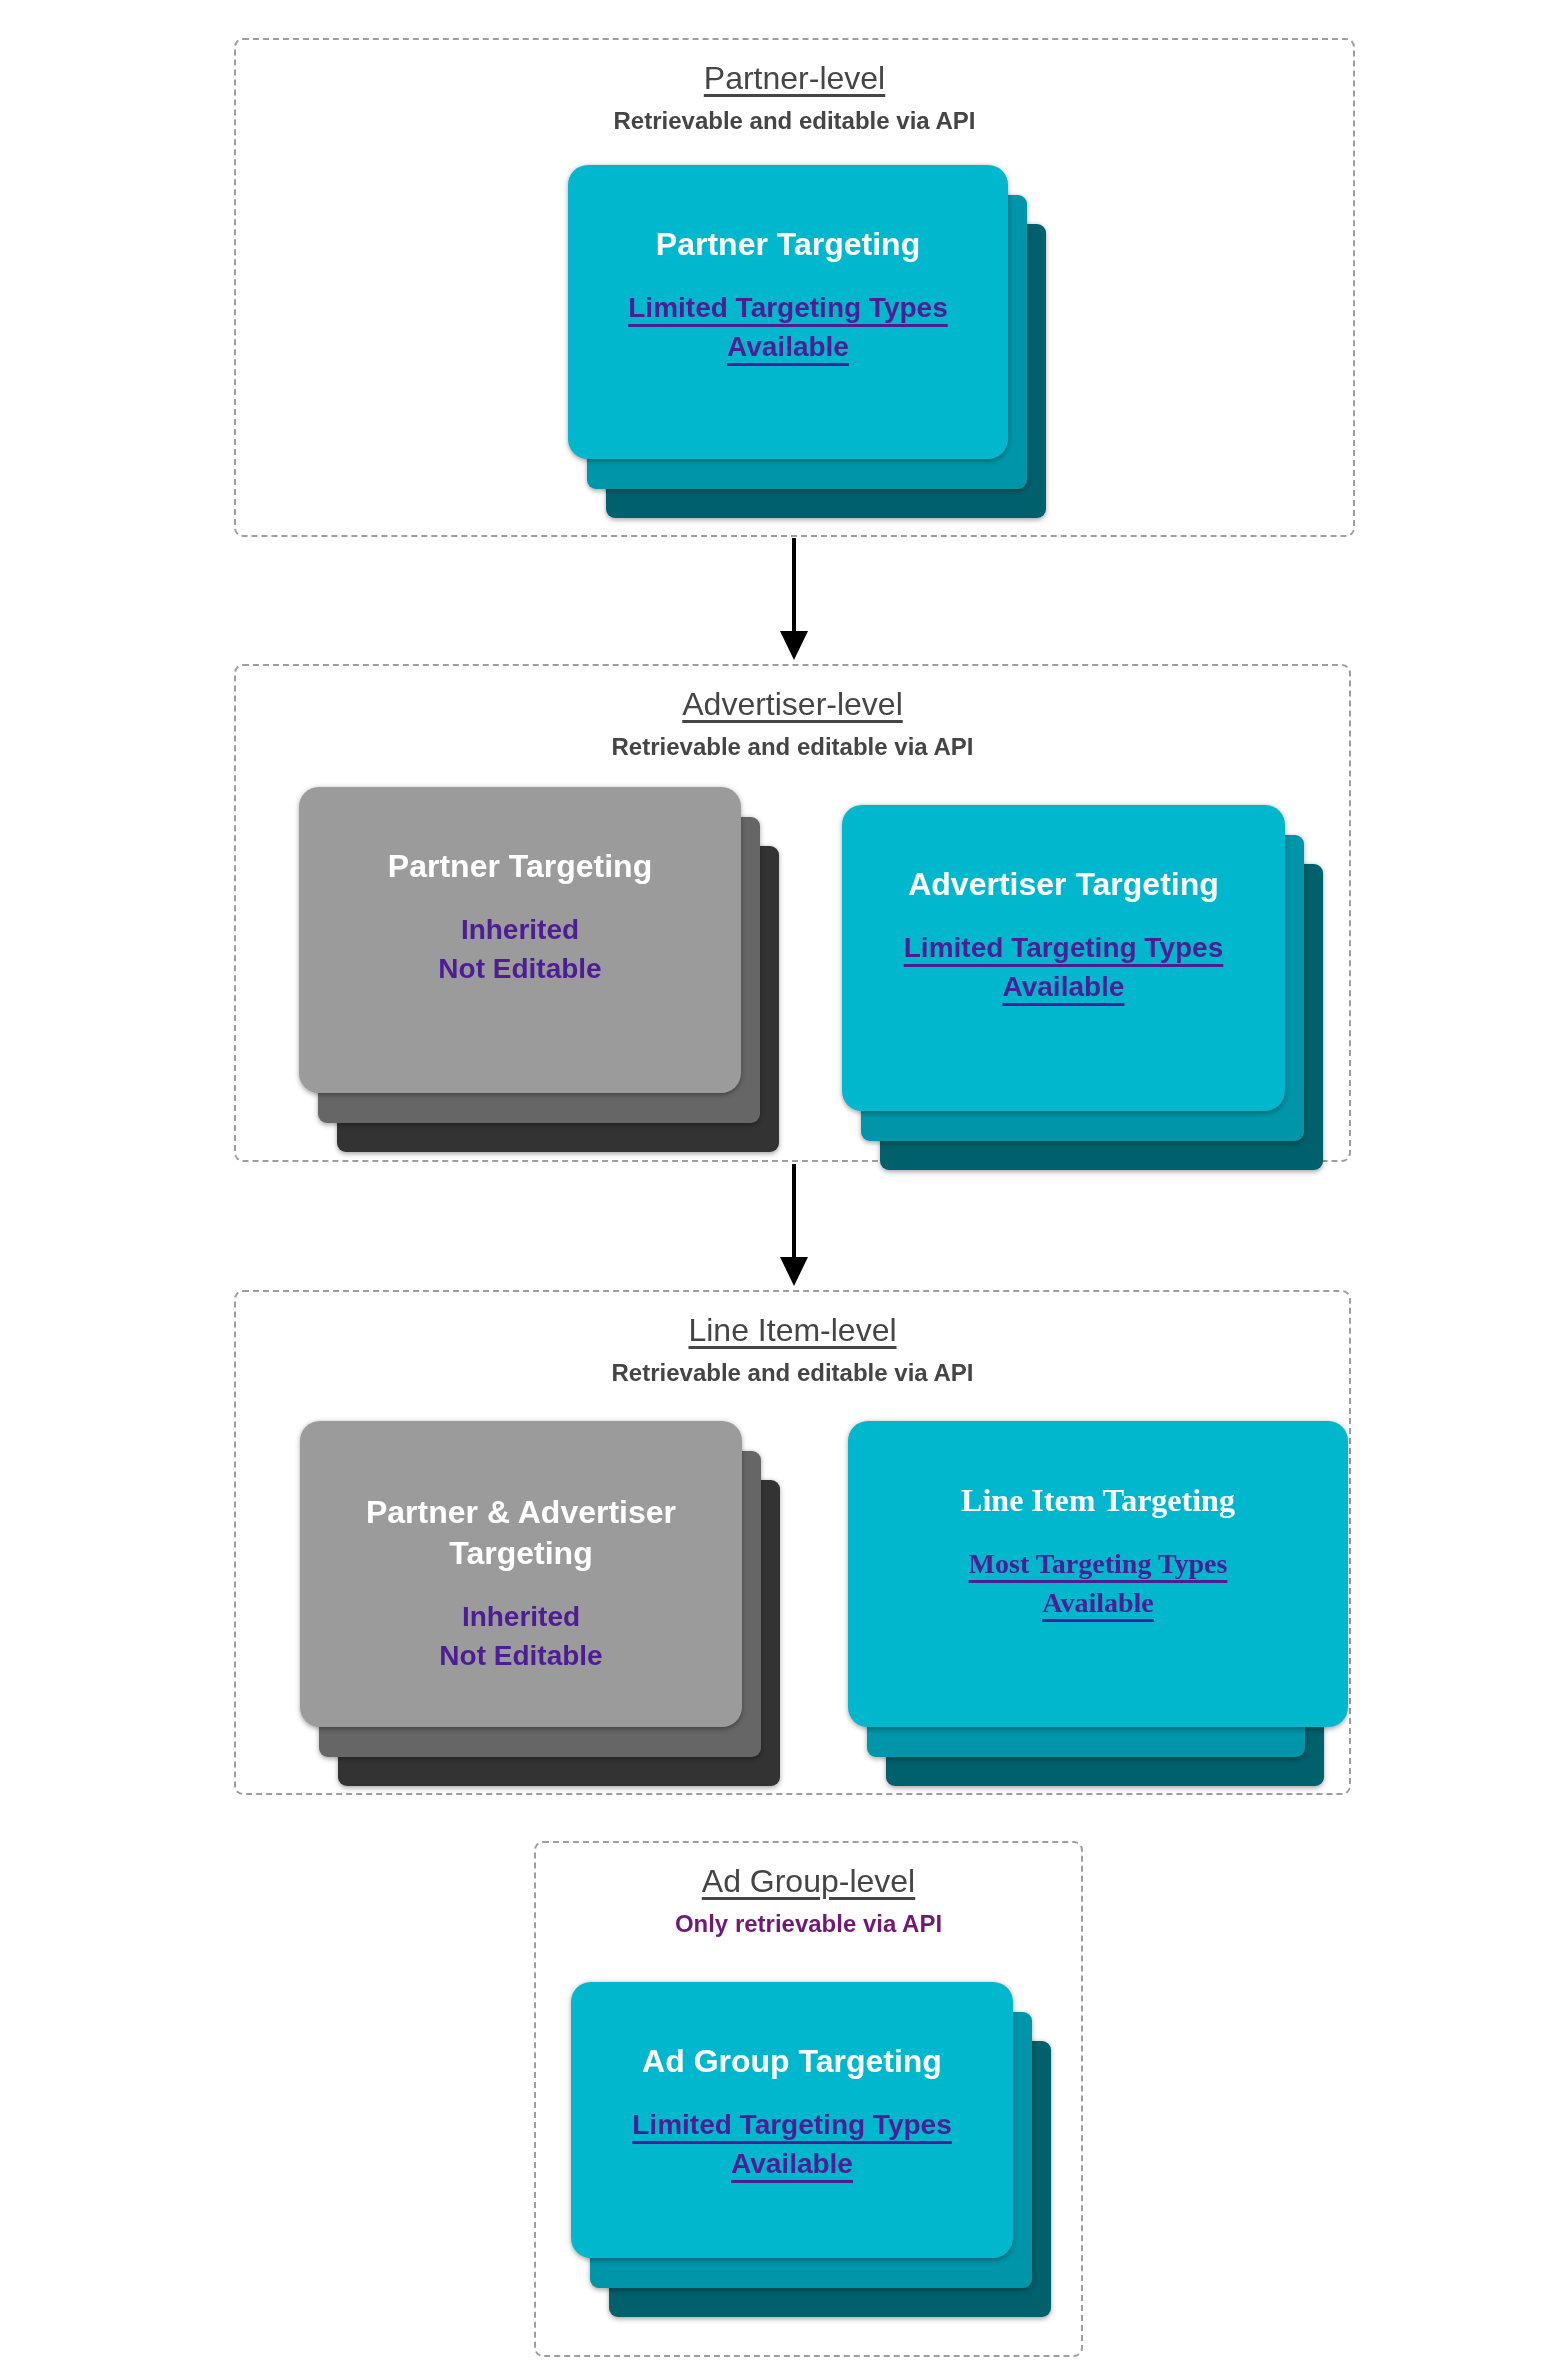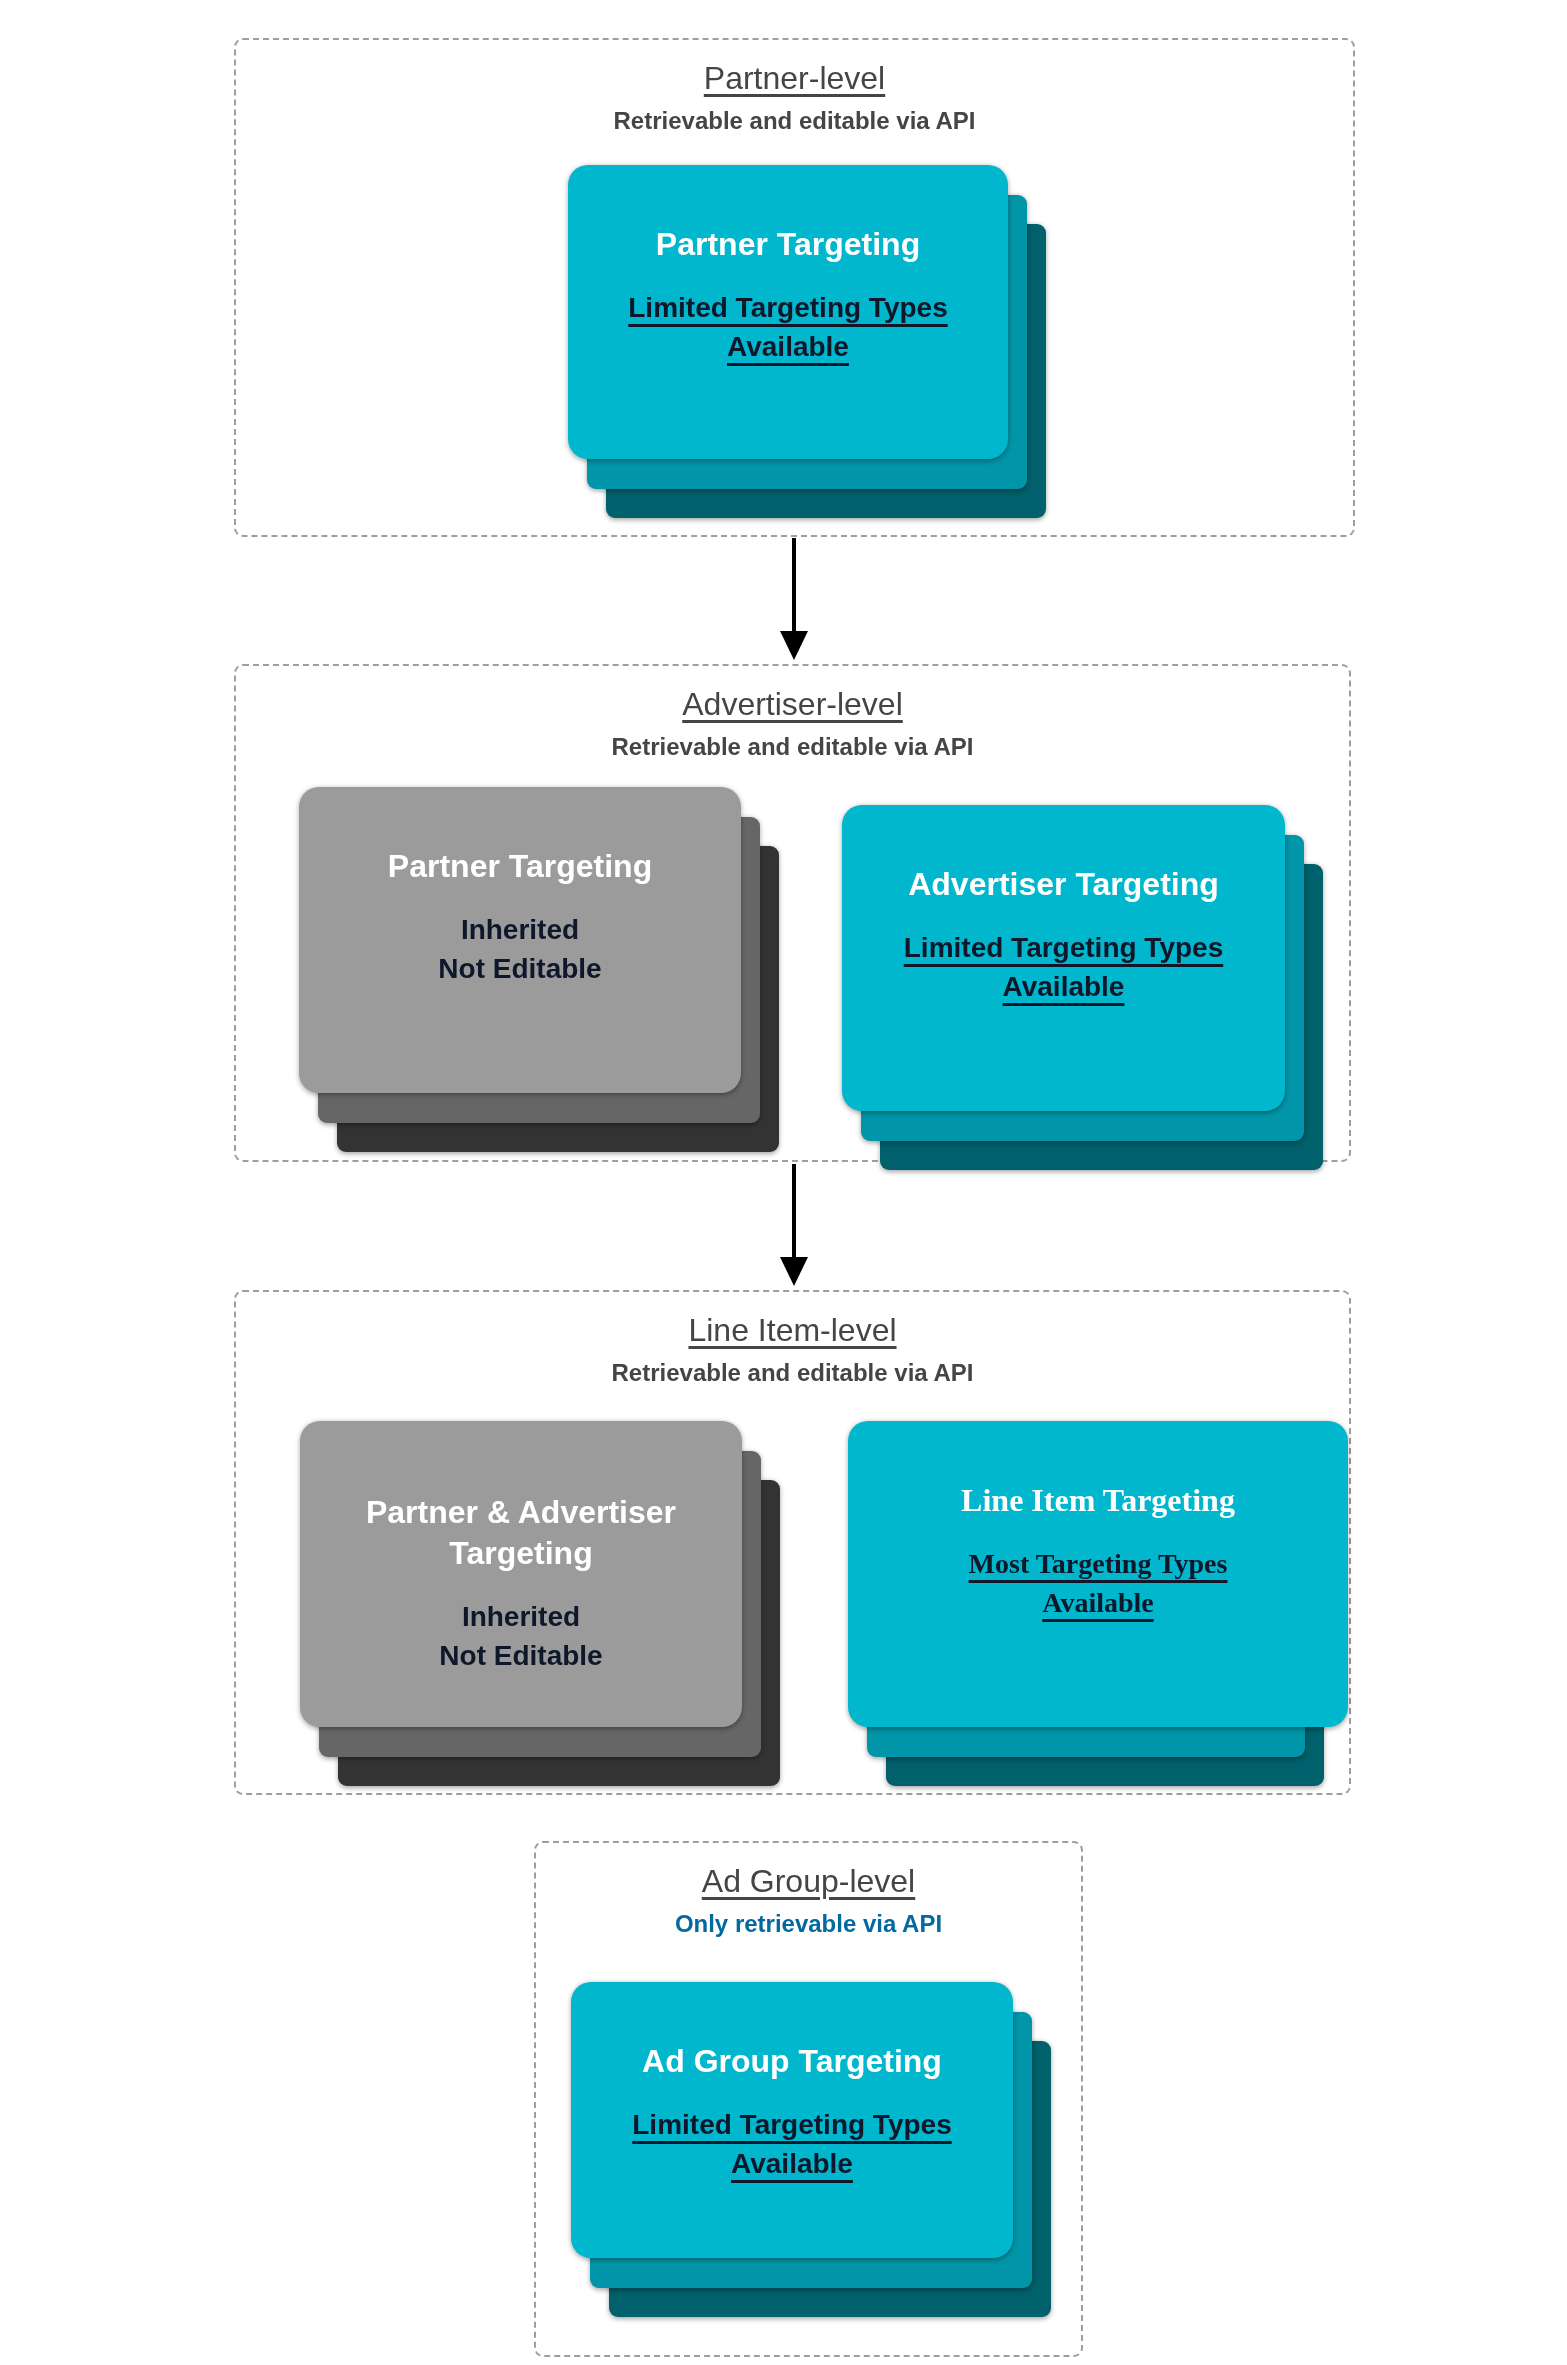--- a/index.html
+++ b/index.html
@@ -12,21 +12,21 @@
     border:2.7px dashed #9e9e9e; border-radius:9px; background:#ffffff;
   }
   .level-title {
     margin-top:18px; text-align:center;
     font-size:32px; font-weight:400; color:#454545; line-height:41px;
     text-decoration:underline; text-decoration-thickness:2.7px; text-underline-offset:5.4px;
   }
   .level-subtitle {
     text-align:center; font-size:24px; font-weight:700; color:#454545; line-height:43px;
   }
-  .level-subtitle.red { color:#0369a1; }
+  .level-subtitle.red { color:#701a75; }
   .stack { position:absolute; }
   .layer {
     position:absolute; border-radius:9px;
     box-shadow:0 1.8px 5.4px rgba(0,0,0,0.35);
   }
   .l2 { left:19px; top:29.5px; z-index:2; }
   .l3 { left:38px; top:59px; z-index:1; }
   .card {
     position:absolute; left:0; top:0; z-index:3; border-radius:20px;
     box-shadow:0 1.8px 5.4px rgba(0,0,0,0.35);
@@ -37,21 +37,21 @@
   .teal  .l2   { background:#0095a8; }
   .teal  .l3   { background:#00606b; }
   .gray  .card { background:#9b9b9b; }
   .gray  .l2   { background:#666666; }
   .gray  .l3   { background:#333333; }
   .card-heading {
     font-size:32px; font-weight:700; color:#ffffff; line-height:41px;
     white-space:pre-line; margin-bottom:23px;
   }
   .card-body {
-    font-size:28px; font-weight:700; color:#0f172a; line-height:39px;
+    font-size:28px; font-weight:700; color:#4c1d95; line-height:39px;
     white-space:pre-line;
   }
   .card-body.u {
     text-decoration:underline; text-decoration-thickness:2.7px; text-underline-offset:7.1px;
   }
   .arrow { position:absolute; width:36px; display:flex; flex-direction:column; align-items:center; }
   .arrow-shaft { width:3.6px; background:#000000; flex:1; }
   .arrow-head {
     width:0; height:0;
     border-left:14.3px solid transparent; border-right:14.3px solid transparent;

